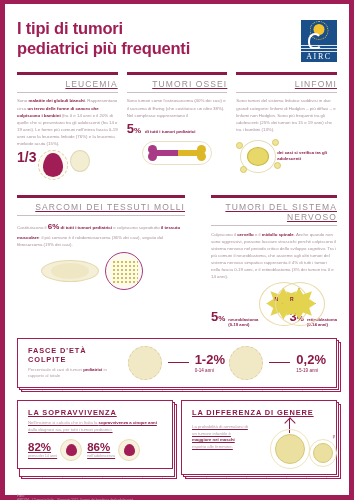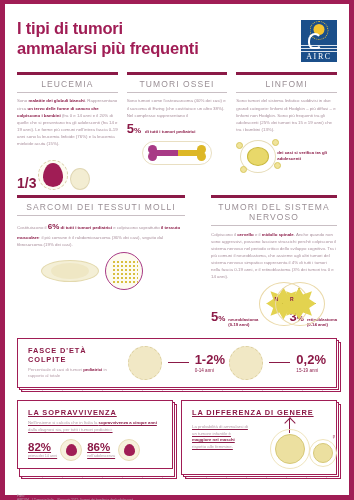--- a/index.html
+++ b/index.html
@@ -33,21 +33,21 @@
   .logo .fig { position:absolute; top:13px; left:7px; width:14px;height:16px;
           border:2.6px solid #ffffff; border-radius:50% 50% 40% 40%; border-right-color:transparent; }
   .logo .wave { position:absolute; bottom:9px; left:0; width:100%; height:8px;
           background:repeating-linear-gradient(to bottom,#ffffff 0 1.2px,transparent 1.2px 3px); opacity:.85; }
   .logo .word { position:relative; z-index:3; font-family:"Liberation Serif", serif; font-size:8px;
           letter-spacing:1.6px; color:#ffffff; padding-bottom:1.5px; }
 
   
   .cols { display:flex; gap:9px; padding:4px 12px 0 12px; }
   .col { flex:1 1 0; min-width:0; }
-  .sechead { text-align:center; }
+  .sechead { text-align:right;text-decoration:underline; }
   .sechead .rule-top { height:2.6px; background:#8b1a47; margin-bottom:4px; }
   .sechead .lbl { font-size:8.5px; letter-spacing:1.1px; color:#9a8f95; padding-bottom:3px; }
   .sechead .rule-bot { height:0.8px; background:#c9bfc4; }
 
   .body-txt { font-size:4.4px; line-height:1.62; color:#a98f9c; margin-top:5px; text-align:left; }
   .body-txt b { color:#8b1a47; }
 
   .statrow { display:flex; align-items:baseline; gap:4px; margin-top:3px; }
   .bignum { font-size:13px; font-weight:bold; color:#8b1a47; line-height:1; }
   .bignum .pc { font-size:8px; }
@@ -156,41 +156,41 @@
   .nscap { font-size:4.2px; font-weight:bold; color:#8b1a47; line-height:1.3; }
 </style>
 </head>
 <body>
 
 <div class="page">
 
   <div class="header">
     <div class="title">
       <div>I tipi di tumori</div>
-      <div>ammalarsi più frequenti</div>
+      <div>pediatrici più frequenti</div>
     </div>
     <div class="logo">
       <span class="ray"></span>
       <span class="sun"></span>
       <span class="fig"></span>
       <span class="wave"></span>
       <span class="word">AIRC</span>
     </div>
   </div>
 
   <div class="cols">
 
     <div class="col">
       <div class="sechead">
         <div class="rule-top"></div>
         <div class="lbl">LEUCEMIA</div>
         <div class="rule-bot"></div>
       </div>
       <div class="body-txt"><span>Sono </span><b>malattie dei globuli bianchi</b><span>. Rappresentano circa </span><b>un terzo delle forme di cancro che colpiscono i bambini</b><span> (fra 0 e 14 anni e il 20% di quelle che si presentano tra gli adolescenti (fra 14 e 19 anni). Le forme più comuni nell'intera fascia 0-19 anni sono la leucemia linfoide (76%) e la leucemia mieloide acuta (15%).</span></div>
-      <div class="illu" style="display:flex;align-items:flex-end;gap:2px;">
+      <div class="illu" style="display:flex;align-items:flex-start;gap:2px;">
         <div class="bignum" style="font-size:14px;">1/3</div>
         <div class="cell-out dashed-circ">
             <span class="drop"></span>
           </div>
         <div class="cell-pale"></div>
       </div>
     </div>
 
     <div class="col">
       <div class="sechead">

